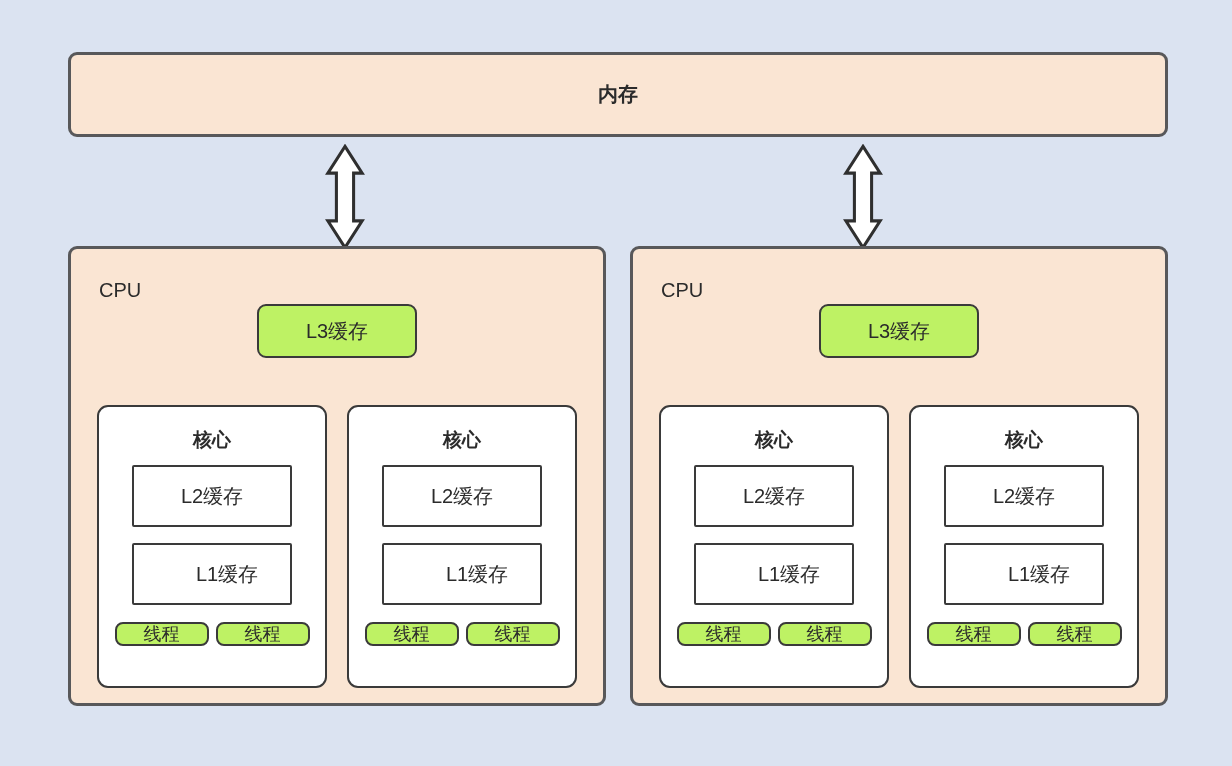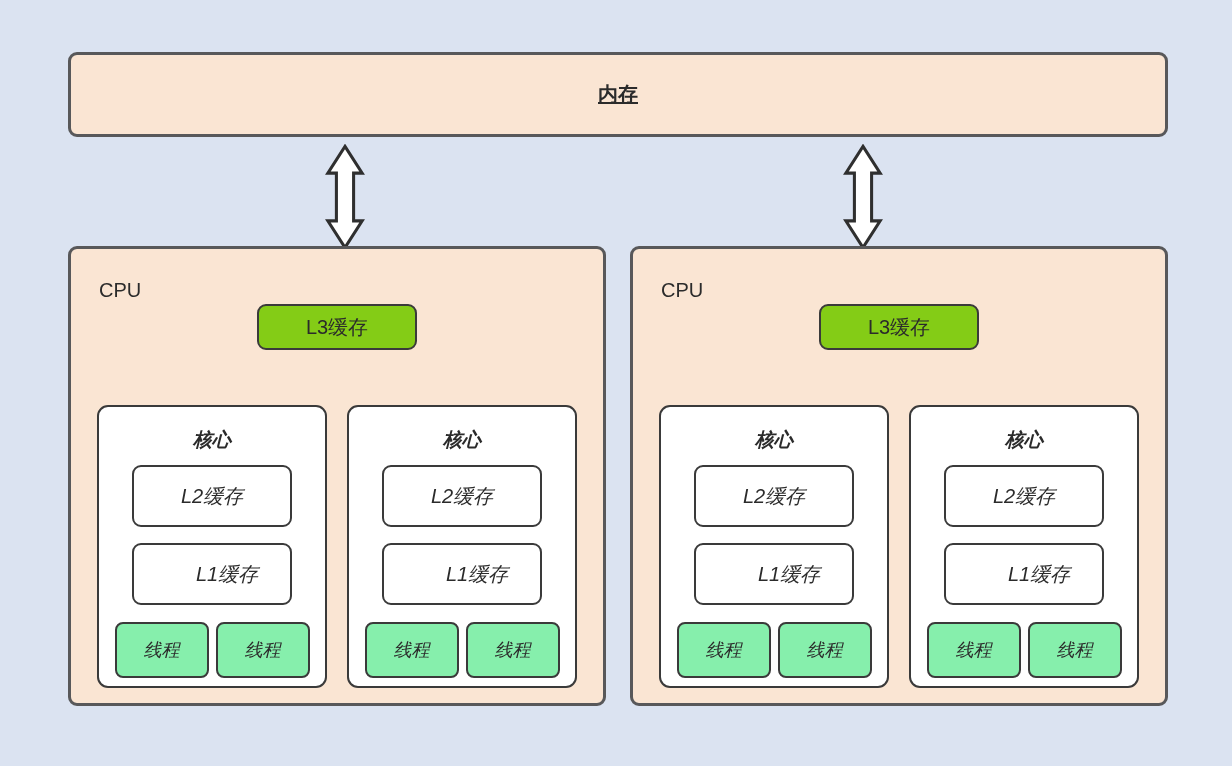--- a/index.html
+++ b/index.html
@@ -28,21 +28,20 @@
     height: 85px;
     box-sizing: border-box;
     background: #fae5d3;
     border: 3px solid #58585a;
     border-radius: 9px;
     display: flex;
     align-items: center;
     justify-content: center;
     font-size: 20px;
     font-weight: bold;
-    text-decoration: underline;
   }
 
   
   .arrow {
     position: absolute;
     top: 144px;
     width: 42px;
     height: 106px;
   }
   .arrow-left  { left: 324px; }
@@ -68,23 +67,23 @@
     top: 30px;
     font-size: 20px;
   }
 
   .l3-box {
     position: absolute;
     top: 55px;
     left: 50%;
     transform: translateX(-50%);
     width: 160px;
-    height: 46px;
-    box-sizing: border-box;
-    background: #84cc16;
+    height: 54px;
+    box-sizing: border-box;
+    background: #bef264;
     border: 2.5px solid #3a3a3a;
     border-radius: 9px;
     display: flex;
     align-items: center;
     justify-content: center;
     font-size: 20px;
   }
 
   .cores {
     position: absolute;
@@ -99,53 +98,52 @@
   .core {
     width: 230px;
     height: 283px;
     box-sizing: border-box;
     background: #ffffff;
     border: 2.5px solid #3a3a3a;
     border-radius: 11px;
     display: flex;
     flex-direction: column;
     align-items: center;
-    font-style: italic;
   }
   .core-title {
     margin-top: 20px;
     font-size: 19px;
     font-weight: bold;
     line-height: 26px;
   }
   .cache-box {
     margin-top: 12px;
     width: 160px;
     height: 62px;
     box-sizing: border-box;
     background: #ffffff;
     border: 2.5px solid #3a3a3a;
-    border-radius: 9px;
+    border-radius: 2px;
     display: flex;
     align-items: center;
     justify-content: center;
     font-size: 20px;
     flex: none;
   }
   .cache-box.l1 { margin-top: 16px; padding-left: 30px; }
   .threads {
     margin-top: 17px;
     display: flex;
     gap: 7px;
   }
   .thread-box {
     width: 94px;
-    height: 56px;
-    box-sizing: border-box;
-    background: #86efac;
+    height: 24px;
+    box-sizing: border-box;
+    background: #bef264;
     border: 2.5px solid #3a3a3a;
     border-radius: 8px;
     display: flex;
     align-items: center;
     justify-content: center;
     font-size: 18px;
   }
 </style>
 </head>
 <body>

